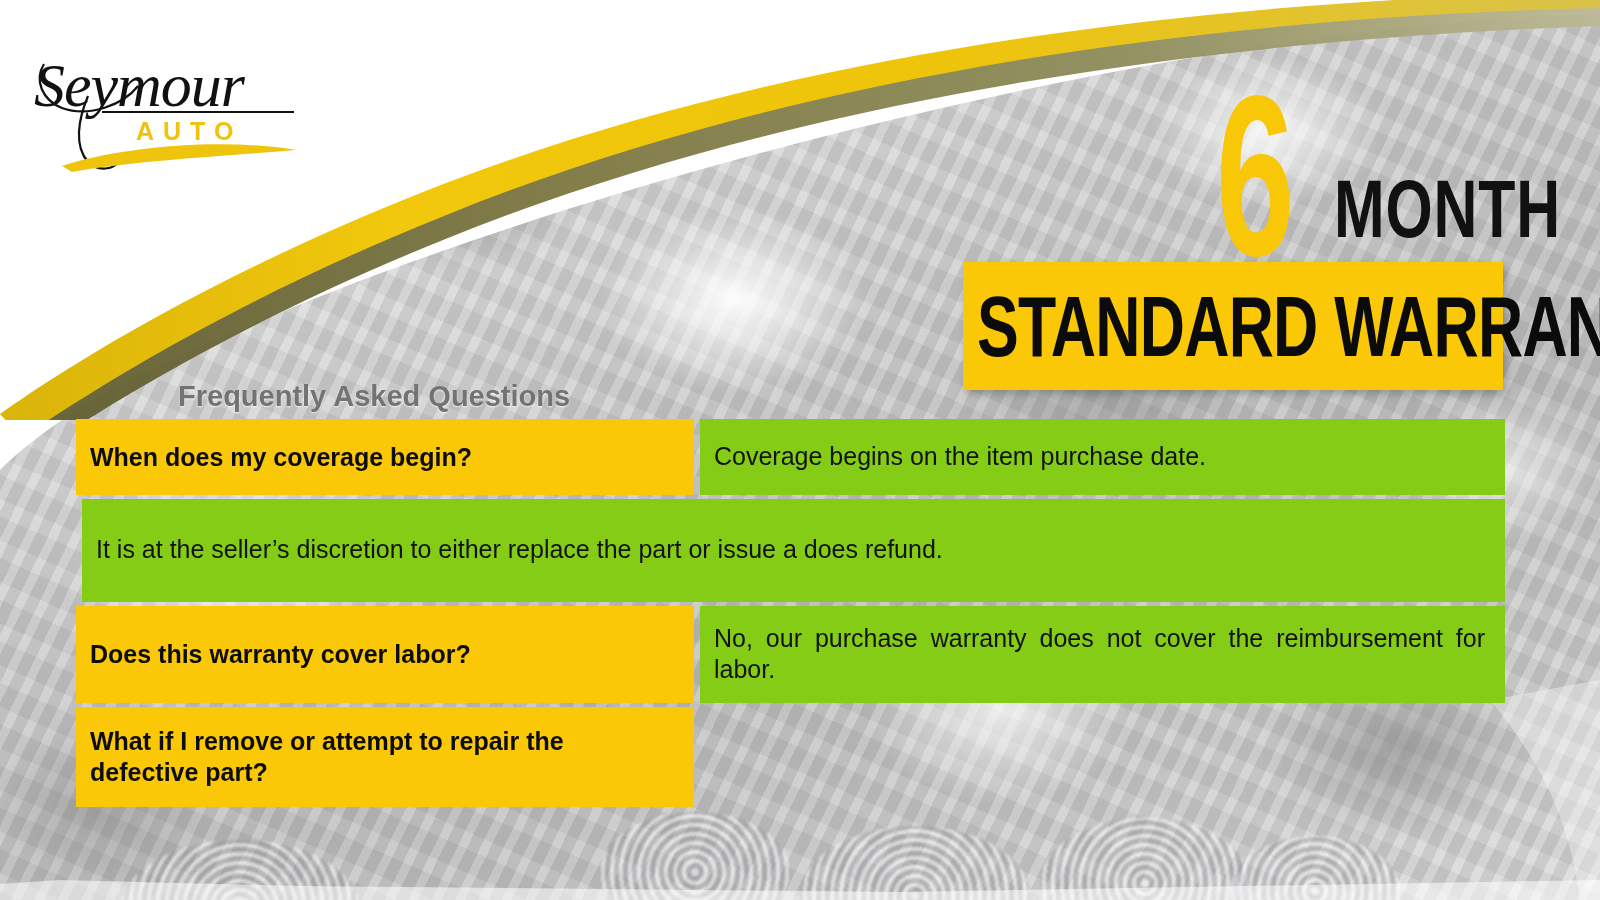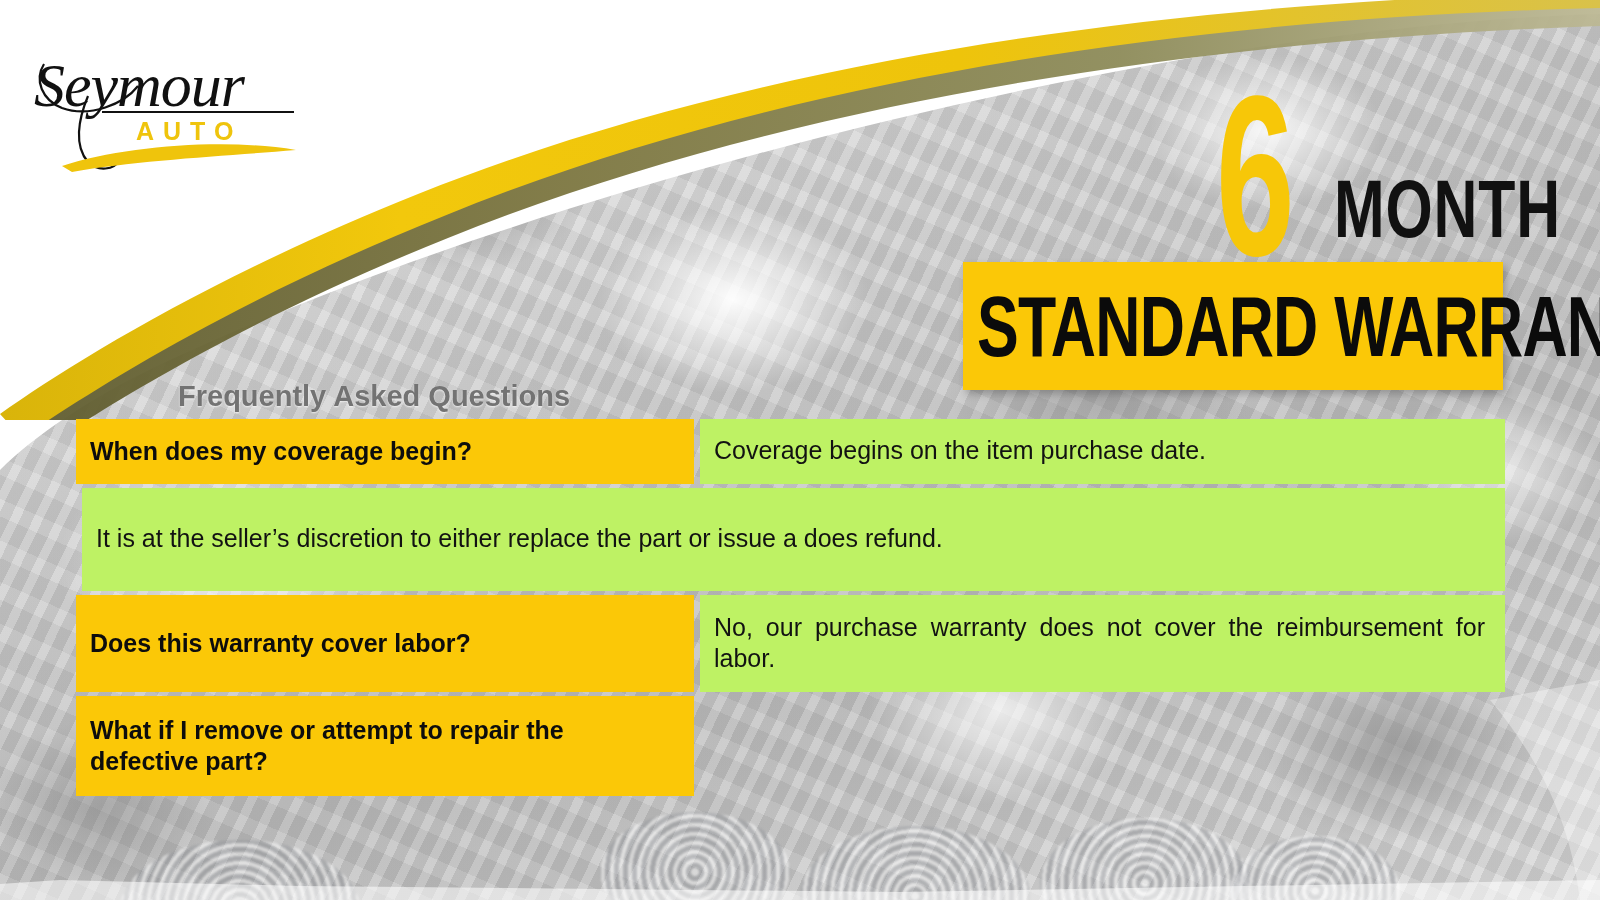--- a/index.html
+++ b/index.html
@@ -197,38 +197,38 @@
   }
 
   .gap-cell {
     width: 6px;
     flex: 0 0 6px;
     background: transparent;
   }
 
   .a-cell {
     flex: 1 1 auto;
-    background: #bef264;
+    background: #84cc16;
     padding: 10px 20px 12px 14px;
     box-sizing: border-box;
     display: flex;
     align-items: center;
   }
   .a-cell .a-text {
     font-family: "Liberation Sans", sans-serif;
     font-weight: normal;
     font-size: 25px;
     line-height: 31px;
     color: #121212;
     text-align: justify;
     text-align-last: left;
     width: 100%;
   }
 
-  .r1 .q-cell, .r1 .a-cell { height: 65px; }
+  .r1 .q-cell, .r1 .a-cell { height: 76px; }
   .r2 .q-cell, .r2 .a-cell { height: 103px; }
   .r3 .q-cell, .r3 .a-cell { height: 97px; }
   .r4 .q-cell, .r4 .a-cell { height: 100px; }
 </style>
 </head>
 <body>
 
 <div id="slide">
 
   <div class="bg-photo">

